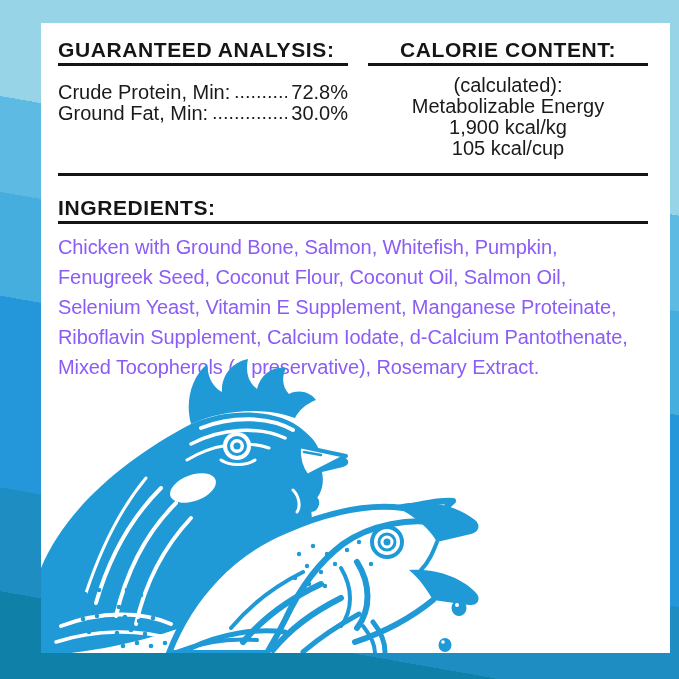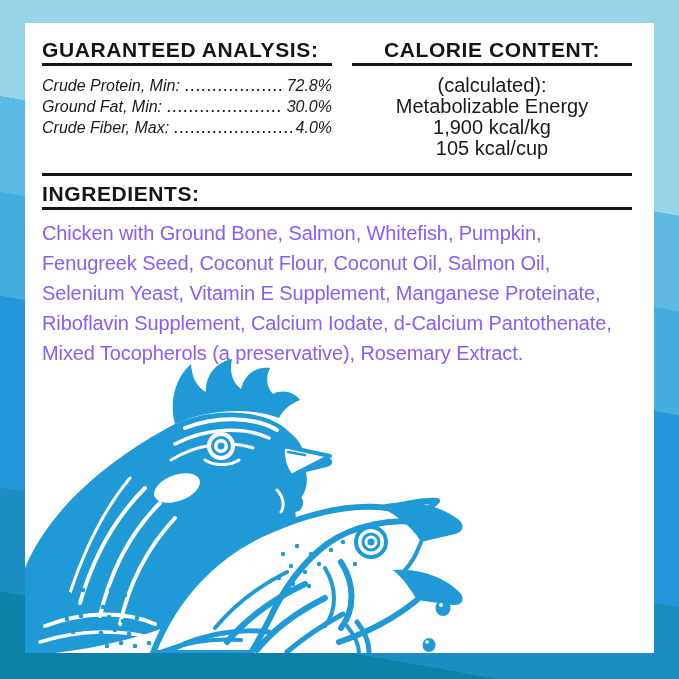--- a/index.html
+++ b/index.html
@@ -12,48 +12,48 @@
     position:relative;width:679px;height:679px;
     background:linear-gradient(190deg,
       #98d4e7 0 27%,
       #5cbae3 27% 39%,
       #46aede 39% 52%,
       #2397da 52% 76%,
       #1d8dc2 76% 89%,
       #0f81a9 89% 100%);
   }
   .card{
-    position:absolute;left:25px;top:23px;width:629px;height:630px;
+    position:absolute;left:41px;top:23px;width:629px;height:630px;
     background:#ffffff;
     padding:17px 22px 0 17px;box-sizing:border-box;
   }
   .cols{
     display:flex;gap:20px;align-items:flex-start;
   }
   .col-left{width:290px;}
   .col-right{width:280px;text-align:center;}
   .sec-title{
     font-size:21px;line-height:20px;font-weight:700;color:#151515;
     letter-spacing:0.6px;white-space:nowrap;
   }
   .rule3{height:3px;background:#151515;margin-top:3px;}
-  .rows{margin-top:9px;font-size:16px;line-height:21px;color:#1a1a1a;font-style:italic;}
+  .rows{margin-top:16px;font-size:20px;line-height:21px;color:#1a1a1a;}
   .arow{display:flex;align-items:baseline;}
   .arow .lab{white-space:nowrap;}
   .arow .dots{
     flex:1;align-self:stretch;margin:0 4px;
     background-image:radial-gradient(circle, #1b1b1b 1.15px, rgba(0,0,0,0) 1.45px);
     background-size:5.5px 4px;
     background-repeat:repeat-x;
     background-position:left calc(100% - 4px);
   }
   .arow .val{white-space:nowrap;}
   .cal-lines{margin-top:9px;font-size:20px;line-height:21px;color:#1a1a1a;}
   .divider{height:3px;background:#151515;margin-top:14px;}
-  .ing-title-wrap{margin-top:8px;}
+  .ing-title-wrap{margin-top:22px;}
   .ing-text{
     margin-top:8px;width:590px;
     font-size:20px;line-height:30px;color:#8b5cf6;letter-spacing:-0.1px;
   }
   .art{
     position:absolute;left:0;bottom:0;width:460px;height:295px;
   }
 </style>
 </head>
 <body>
@@ -68,25 +68,20 @@
         <div class="rows">
           <div class="arow">
             <span class="lab">Crude Protein, Min:</span>
             <span class="dots"></span>
             <span class="val">72.8%</span>
           </div>
           <div class="arow">
             <span class="lab">Ground Fat, Min:</span>
             <span class="dots"></span>
             <span class="val">30.0%</span>
-          </div>
-          <div class="arow">
-            <span class="lab">Crude Fiber, Max:</span>
-            <span class="dots"></span>
-            <span class="val">4.0%</span>
           </div>
         </div>
       </div>
 
       <div class="col-right">
         <div class="sec-title">CALORIE CONTENT:</div>
         <div class="rule3"></div>
         <div class="cal-lines">
           <div>(calculated):</div>
           <div>Metabolizable Energy</div>

